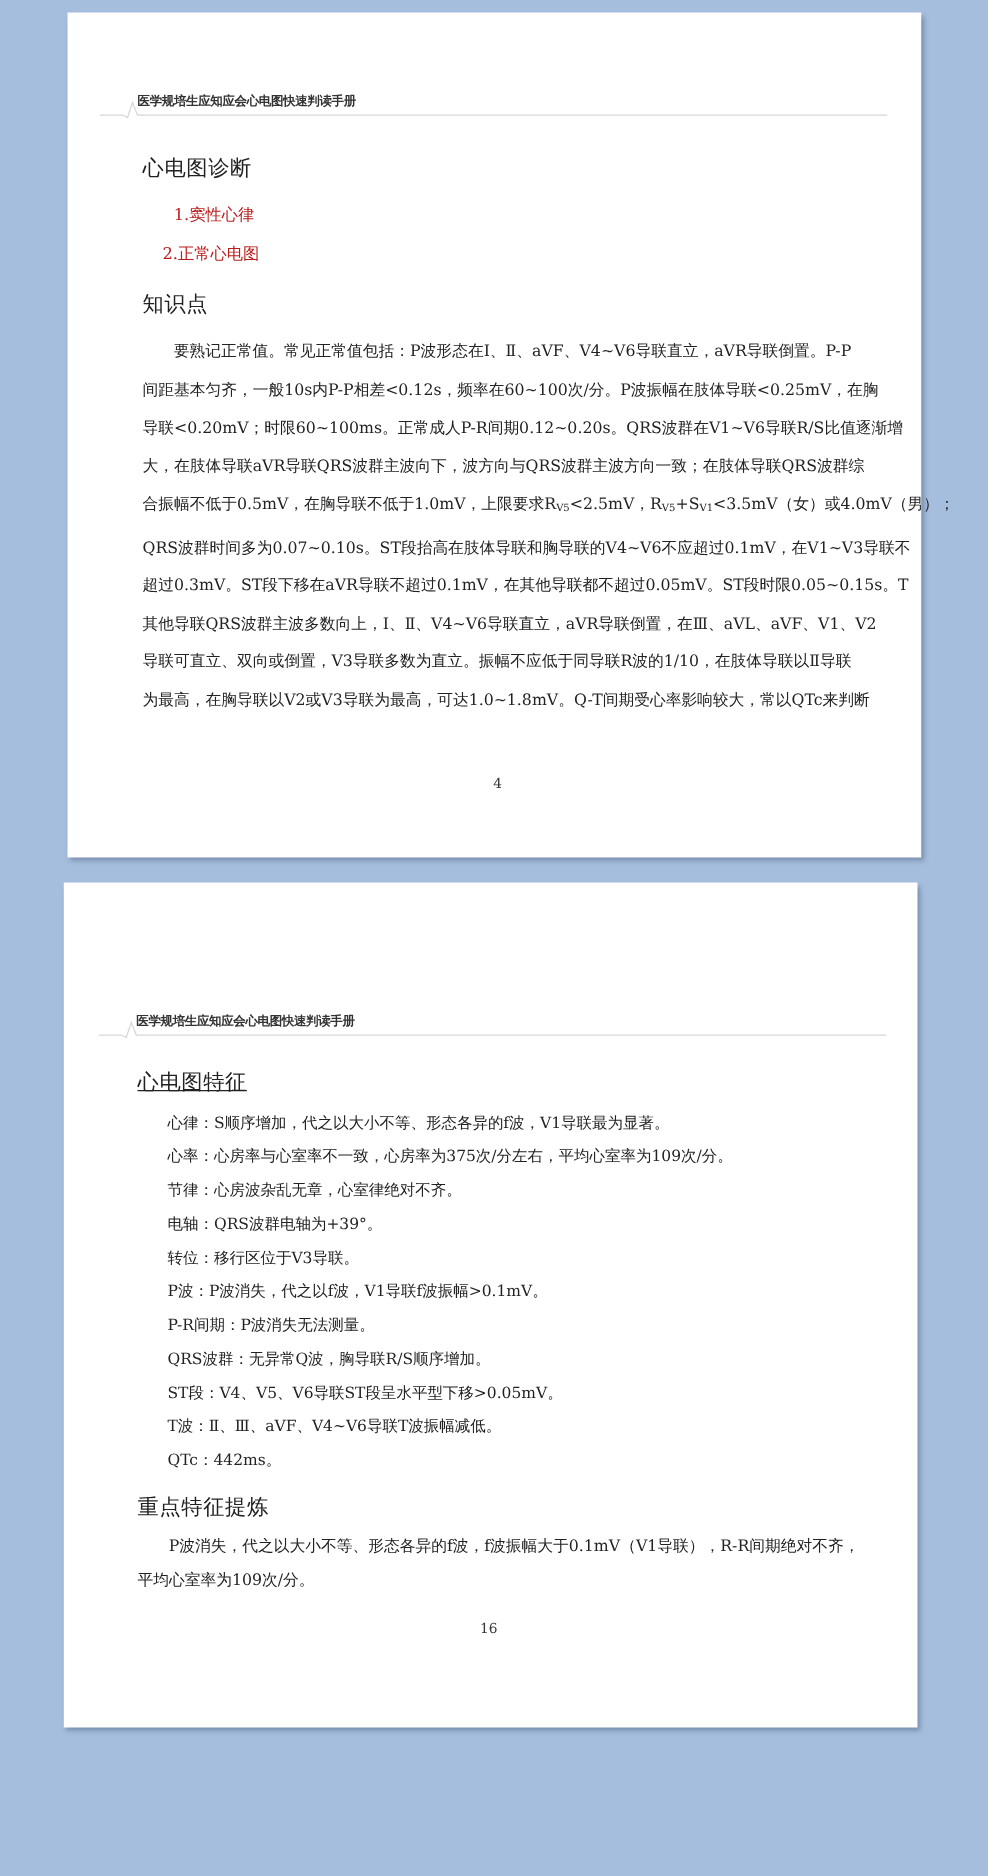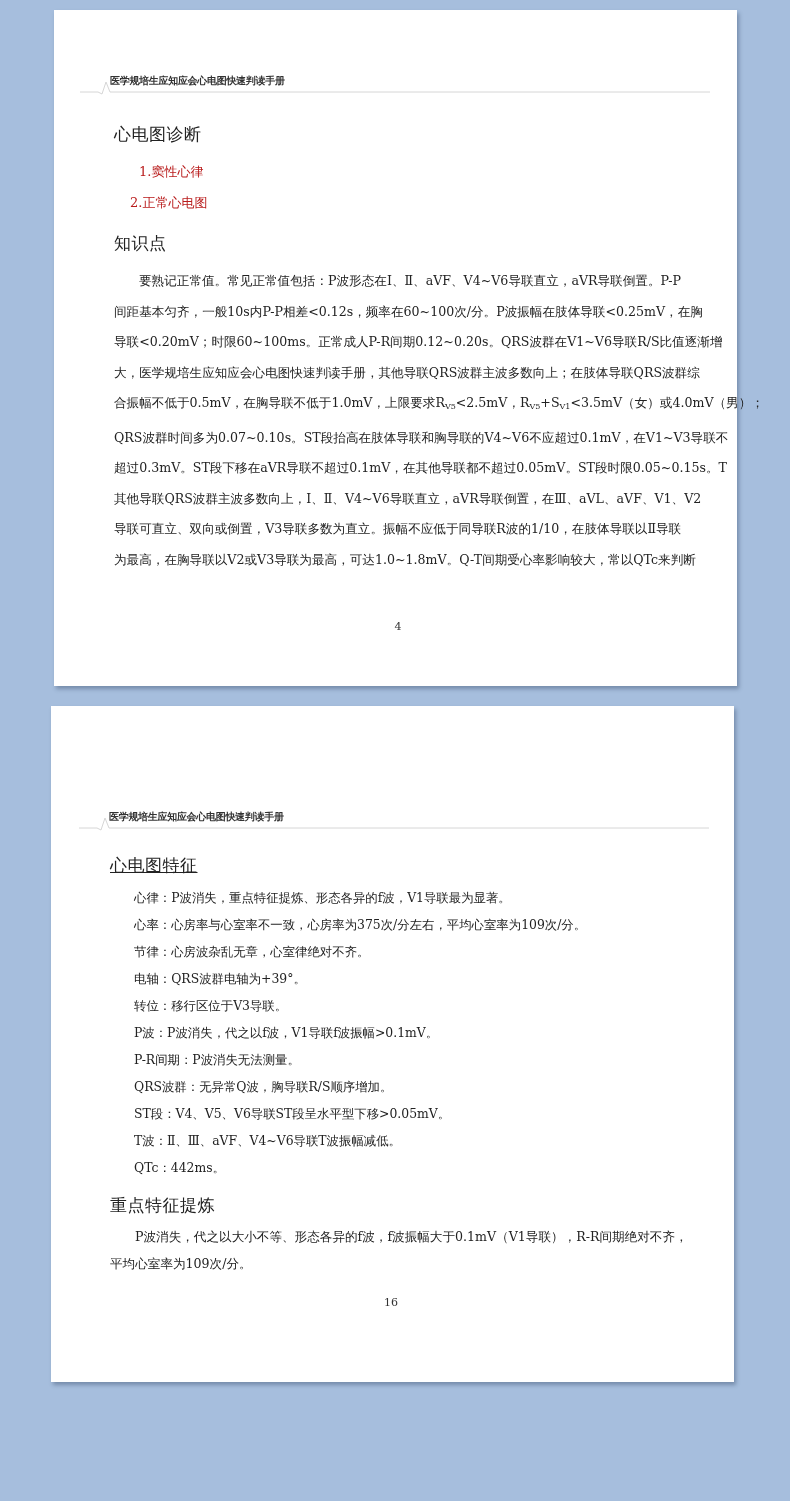--- a/index.html
+++ b/index.html
@@ -64,21 +64,21 @@
   <div class="h2" style="left:60px; top:113px;">心电图诊断</div>
   <div class="list-item" style="left:85px; top:153px;">1.窦性心律</div>
   <div class="list-item" style="left:76px; top:184px;">2.正常心电图</div>
 
   <div class="h2" style="left:60px; top:222px;">知识点</div>
 
   <div class="para" style="left:60px; top:256px; width:567px;">
     <span class="line first">要熟记正常值。常见正常值包括：P波形态在Ⅰ、Ⅱ、aVF、V4~V6导联直立，aVR导联倒置。P-P</span>
     <span class="line">间距基本匀齐，一般10s内P-P相差&lt;0.12s，频率在60~100次/分。P波振幅在肢体导联&lt;0.25mV，在胸</span>
     <span class="line">导联&lt;0.20mV；时限60~100ms。正常成人P-R间期0.12~0.20s。QRS波群在V1~V6导联R/S比值逐渐增</span>
-    <span class="line">大，医学规培生应知应会心电图快速判读手册，其他导联QRS波群主波多数向上；在肢体导联QRS波群综</span>
+    <span class="line">大，在肢体导联aVR导联QRS波群主波向下，波方向与QRS波群主波方向一致；在肢体导联QRS波群综</span>
     <span class="line"><span>合振幅不低于0.5mV，在胸导联不低于1.0mV，上限要求R</span><sub>V5</sub><span>&lt;2.5mV，R</span><sub>V5</sub><span>+S</span><sub>V1</sub><span>&lt;3.5mV（女）或4.0mV（男）；</span></span>
     <span class="line">QRS波群时间多为0.07~0.10s。ST段抬高在肢体导联和胸导联的V4~V6不应超过0.1mV，在V1~V3导联不</span>
     <span class="line">超过0.3mV。ST段下移在aVR导联不超过0.1mV，在其他导联都不超过0.05mV。ST段时限0.05~0.15s。T</span>
     <span class="line">其他导联QRS波群主波多数向上，Ⅰ、Ⅱ、V4~V6导联直立，aVR导联倒置，在Ⅲ、aVL、aVF、V1、V2</span>
     <span class="line">导联可直立、双向或倒置，V3导联多数为直立。振幅不应低于同导联R波的1/10，在肢体导联以Ⅱ导联</span>
     <span class="line">为最高，在胸导联以V2或V3导联为最高，可达1.0~1.8mV。Q-T间期受心率影响较大，常以QTc来判断</span>
   </div>
 
   <div class="page-number" style="left:324px; top:610px;">4</div>
 </div>
@@ -86,21 +86,21 @@
 <div class="page" id="page2">
   <div class="running-header" style="left:58px; top:104px; width:570px;">
     <svg width="630" height="22">
       <polyline points="0,16 18,16 22,18 26,6 30,16 630,16" fill="none" stroke="#d6d6d6" stroke-width="1"></polyline>
     </svg>
     <span class="rh-text">医学规培生应知应会心电图快速判读手册</span>
   </div>
 
   <div class="h2" style="left:59px; top:148px;text-decoration:underline;">心电图特征</div>
 
-  <div class="feature-row" style="left:83px; top:184px;">心律：P波消失，重点特征提炼、形态各异的f波，V1导联最为显著。</div>
+  <div class="feature-row" style="left:83px; top:184px;">心律：S顺序增加，代之以大小不等、形态各异的f波，V1导联最为显著。</div>
   <div class="feature-row" style="left:83px; top:211px;">心率：心房率与心室率不一致，心房率为375次/分左右，平均心室率为109次/分。</div>
   <div class="feature-row" style="left:83px; top:238px;">节律：心房波杂乱无章，心室律绝对不齐。</div>
   <div class="feature-row" style="left:83px; top:265px;">电轴：QRS波群电轴为+39°。</div>
   <div class="feature-row" style="left:83px; top:292px;">转位：移行区位于V3导联。</div>
   <div class="feature-row" style="left:83px; top:319px;">P波：P波消失，代之以f波，V1导联f波振幅&gt;0.1mV。</div>
   <div class="feature-row" style="left:83px; top:346px;">P-R间期：P波消失无法测量。</div>
   <div class="feature-row" style="left:83px; top:373px;">QRS波群：无异常Q波，胸导联R/S顺序增加。</div>
   <div class="feature-row" style="left:83px; top:400px;">ST段：V4、V5、V6导联ST段呈水平型下移&gt;0.05mV。</div>
   <div class="feature-row" style="left:83px; top:427px;">T波：Ⅱ、Ⅲ、aVF、V4~V6导联T波振幅减低。</div>
   <div class="feature-row" style="left:83px; top:454px;">QTc：442ms。</div>

